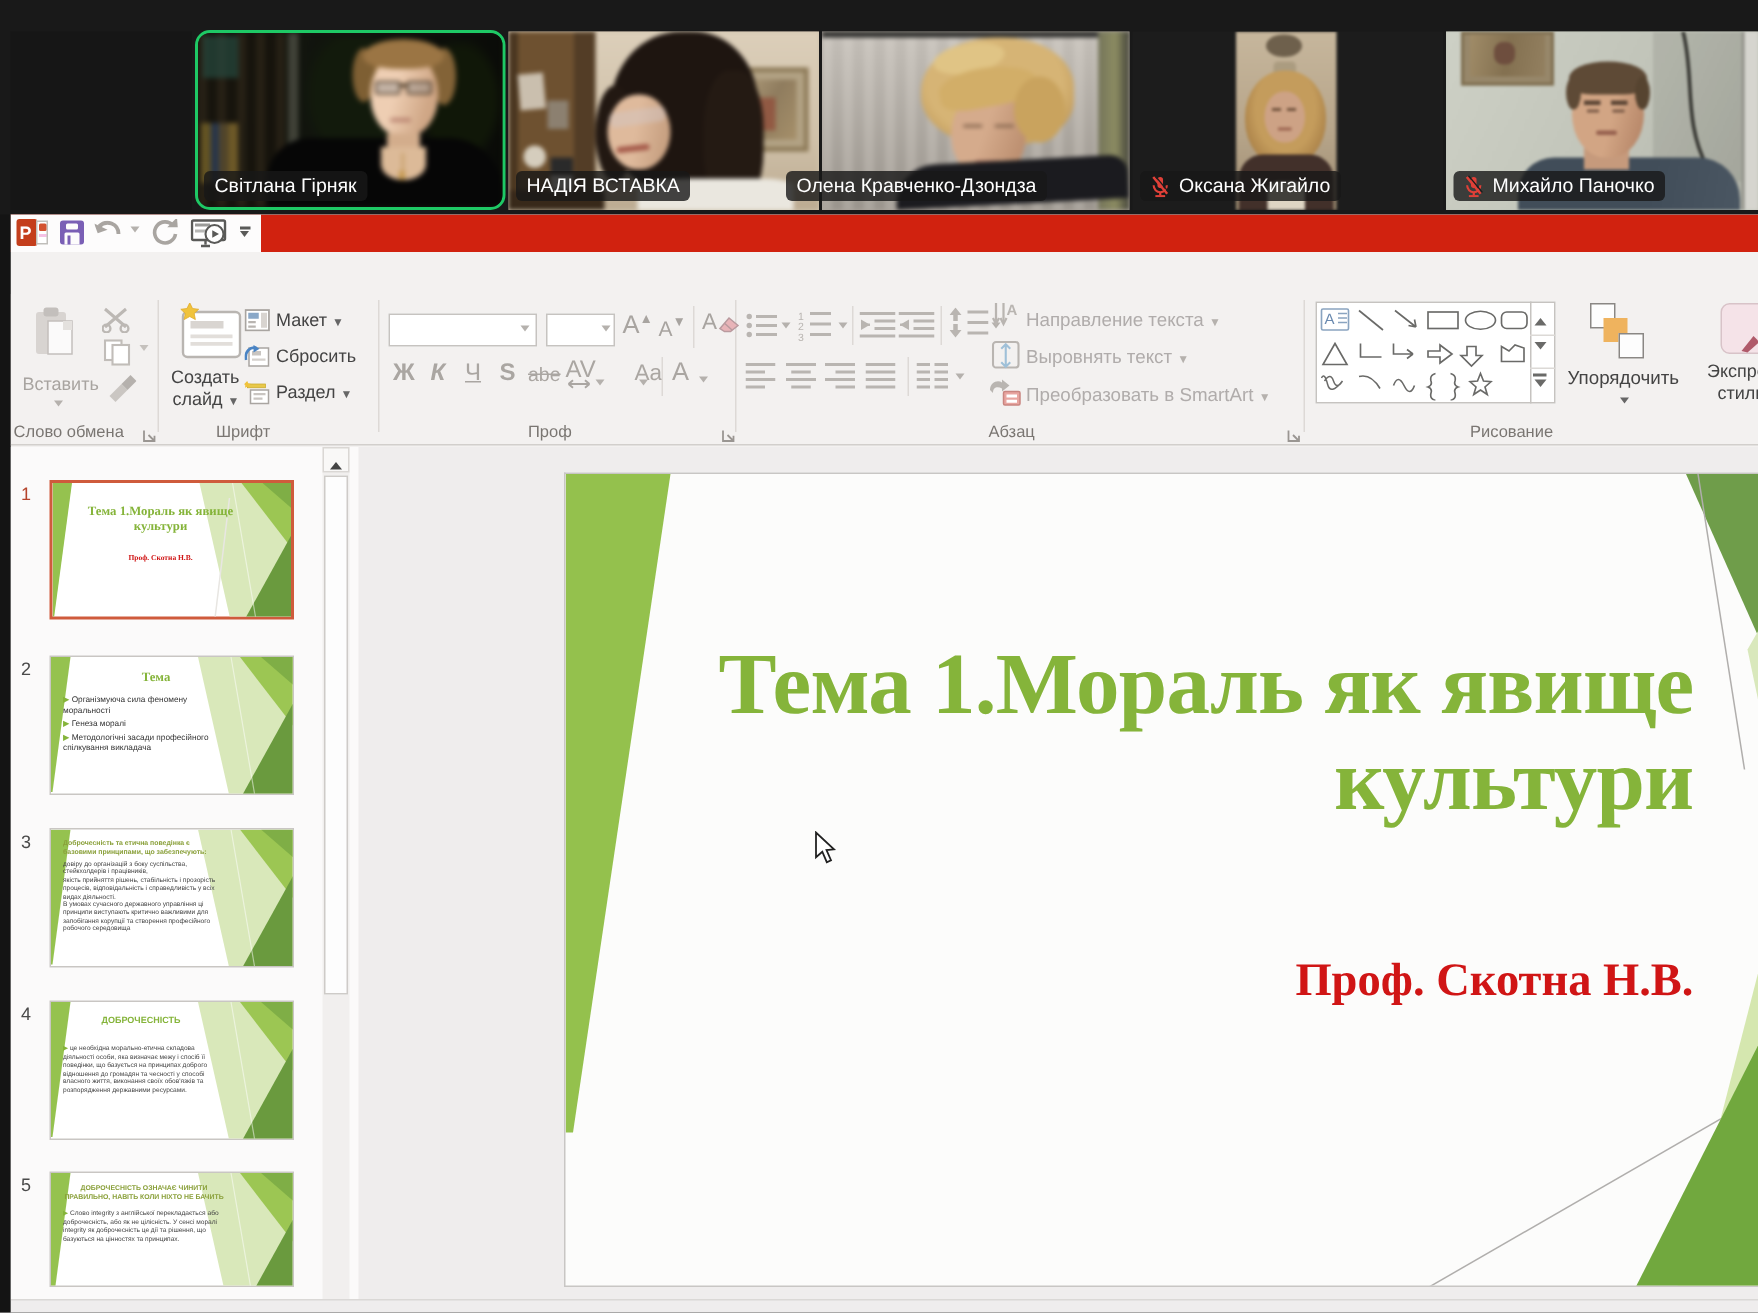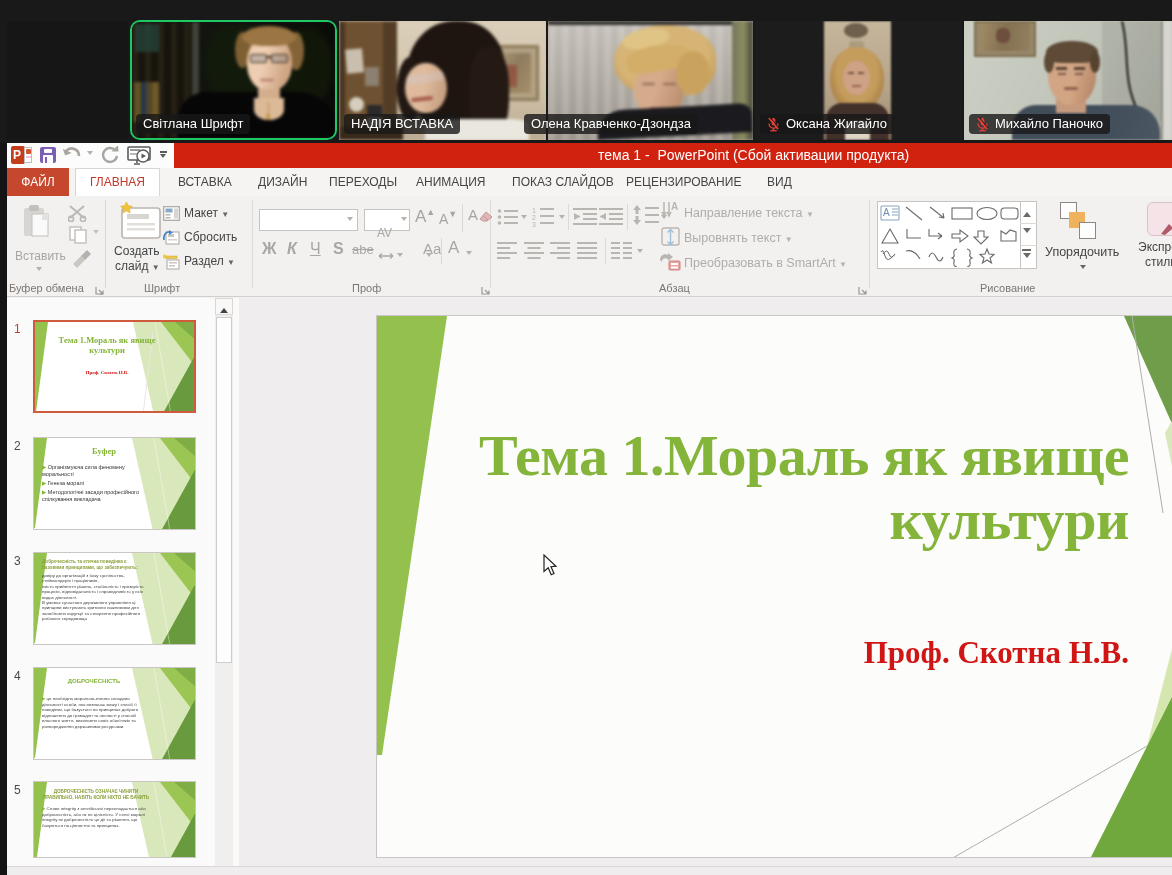--- a/index.html
+++ b/index.html
@@ -151,21 +151,21 @@
       <div class="abs" style="left:126px;top:30px;width:10px;height:22px;border-radius:50%;background:#564430;"></div>
 
       <div class="abs" style="left:92px;top:46px;width:11px;height:2.5px;background:#5a4434;"></div>
       <div class="abs" style="left:110px;top:46px;width:11px;height:2.5px;background:#5a4434;"></div>
       <div class="abs" style="left:94px;top:52px;width:8px;height:2px;background:#7a5a46;"></div>
       <div class="abs" style="left:111px;top:52px;width:8px;height:2px;background:#7a5a46;"></div>
       <div class="abs" style="left:100px;top:66px;width:14px;height:2.5px;background:#96604e;border-radius:2px;"></div>
     </div>
   </div>
 
-  <div class="abs tag" style="left:136px;top:114px;">Світлана Шрифт</div>
+  <div class="abs tag" style="left:136px;top:114px;">Світлана Гірняк</div>
   <div class="abs tag" style="left:344px;top:114px;">НАДІЯ ВСТАВКА</div>
   <div class="abs tag" style="left:524px;top:114px;">Олена Кравченко-Дзондза</div>
   <div class="abs tag" style="left:760px;top:114px;"><svg class="micoff" viewBox="0 0 14 16">
         <g fill="#e04038">
           <rect x="5" y="1" width="4" height="8" rx="2"></rect>
           <path d="M3 7 a4 4.2 0 0 0 8 0 h1.5 a5.5 5.7 0 0 1 -11 0 z"></path>
           <rect x="6.2" y="12" width="1.6" height="2.2"></rect>
           <rect x="3.5" y="14" width="7" height="1.4"></rect>
         </g>
         <path d="M2 1 L12 13" stroke="#e04038" stroke-width="1.8"></path>
@@ -215,33 +215,21 @@
         <rect x="3" y="3" width="10" height="2" fill="#9a9a98"></rect>
         <rect x="3" y="7" width="8" height="2" fill="#b8b8b6"></rect>
         <circle cx="16" cy="10" r="6" stroke="#5a5a58" stroke-width="1.4" fill="#fff"></circle>
         <path d="M14.5 7.5 L19 10 L14.5 12.5 Z" fill="#5a5a58"></path>
         <path d="M10 14 L10 17 M7 18 L13 18" stroke="#5a5a58" stroke-width="1.6"></path>
       </svg>
 
     <div class="abs" style="left:153px;top:8px;width:7px;height:1.6px;background:#5a5a58;"></div>
     <div class="abs" style="left:153px;top:11px;width:0;height:0;border:3.5px solid transparent;border-top:4.5px solid #5a5a58;"></div>
   </div>
-  <div class="abs" style="left:591px;top:4px;color:#fff;font-size:14px;">тема 1 -&nbsp; PowerPoint (Сбой активации продукта)</div>
-
-  <div class="abs" style="left:0;top:25px;width:1165px;height:28px;background:#f6f4f3;" id="tabs">
-    <div class="abs" style="left:0;top:0;width:62px;height:28px;background:#c5472e;color:#fff;font-size:12px;text-align:center;line-height:28px;">ФАЙЛ</div>
-    <div class="abs" style="left:68px;top:0;width:85px;height:28px;background:#fff;border:1px solid #d8d5d2;border-bottom:none;color:#c0392b;font-size:12px;text-align:center;line-height:27px;">ГЛАВНАЯ</div>
-    <div class="abs tabn" style="left:163px;">ВСТАВКА</div>
-    <div class="abs tabn" style="left:243px;">ДИЗАЙН</div>
-    <div class="abs tabn" style="left:314px;">ПЕРЕХОДЫ</div>
-    <div class="abs tabn" style="left:401px;">АНИМАЦИЯ</div>
-    <div class="abs tabn" style="left:497px;">ПОКАЗ СЛАЙДОВ</div>
-    <div class="abs tabn" style="left:611px;">РЕЦЕНЗИРОВАНИЕ</div>
-    <div class="abs tabn" style="left:752px;">ВИД</div>
-  </div>
+
 
   <div class="abs" style="left:0;top:53px;width:1165px;height:101px;background:#f3f1f0;border-bottom:1px solid #d2cfcc;overflow:hidden;" id="ribbon">
 
     <div class="abs sep" style="left:98px;"></div>
     <div class="abs sep" style="left:245px;"></div>
     <div class="abs sep" style="left:483px;"></div>
     <div class="abs sep" style="left:862px;"></div>
 
     <svg class="abs" style="left:13px;top:8px;" width="34" height="38" viewBox="0 0 34 38">
       <rect x="4" y="4" width="20" height="28" rx="2" fill="#d8d4d1"></rect>
@@ -258,21 +246,21 @@
       </svg>
     <svg class="abs" style="left:62px;top:30px;" width="20" height="18" viewBox="0 0 20 18">
         <rect x="1" y="1" width="11" height="13" fill="#fff" stroke="#c1bdb9" stroke-width="1.4"></rect>
         <rect x="6" y="4" width="11" height="13" fill="#fff" stroke="#c1bdb9" stroke-width="1.4"></rect>
       </svg>
     <div class="abs" style="left:86px;top:34px;width:0;height:0;border:3px solid transparent;border-top:4px solid #c5c1bd;"></div>
     <svg class="abs" style="left:62px;top:52px;" width="22" height="20" viewBox="0 0 22 20">
         <path d="M4 16 L12 8 L16 12 L8 20 Z" fill="#cac6c2"></path>
         <path d="M12 8 L18 2 L22 6 L16 12 Z" fill="#b5b1ad"></path>
       </svg>
-    <div class="abs glbl" style="left:2px;top:86px;">Буфер обмена</div>
+    <div class="abs glbl" style="left:2px;top:86px;">Слово обмена</div>
     <svg class="abs lnch" style="left:88px;top:90px;" width="9" height="9" viewBox="0 0 9 9">
         <path d="M1 1 L1 8 L8 8" stroke="#9a9692" fill="none" stroke-width="1.2"></path>
         <path d="M4 4 L8 8 M8 4.5 L8 8 L4.5 8" stroke="#9a9692" fill="none" stroke-width="1.2"></path>
       </svg>
 
     <svg class="abs" style="left:109px;top:6px;" width="46" height="40" viewBox="0 0 46 40">
       <rect x="6" y="6" width="38" height="30" rx="3" fill="#fff" stroke="#b9b5b1" stroke-width="1.6"></rect>
       <rect x="11" y="12" width="22" height="5" fill="#d9d5d1"></rect>
       <rect x="11" y="21" width="28" height="2.5" fill="#e2deda"></rect>
       <rect x="11" y="26" width="28" height="2.5" fill="#e2deda"></rect>
@@ -317,21 +305,21 @@
     <div class="abs gray" style="left:461px;top:10px;font-size:15px;">А</div>
     <svg class="abs" style="left:472px;top:14px;" width="14" height="12">
         <path d="M1 9 L7 2 L13 7 L8 11 L4 11 Z" fill="#e8b4b8" stroke="#b99a9e" stroke-width="1"></path>
         <path d="M4 5.5 L9 10" stroke="#b99a9e" stroke-width="1"></path>
       </svg>
     <div class="abs fbtn" style="left:255px;top:44px;font-weight:bold;font-size:16px;">Ж</div>
     <div class="abs fbtn" style="left:280px;top:44px;font-style:italic;font-weight:bold;font-size:16px;">К</div>
     <div class="abs fbtn" style="left:303px;top:44px;font-size:16px;text-decoration:underline;">Ч</div>
     <div class="abs fbtn" style="left:326px;top:44px;font-weight:bold;font-size:16px;">S</div>
     <div class="abs fbtn" style="left:345px;top:46px;font-size:13px;text-decoration:line-through;">abе</div>
-    <div class="abs fbtn" style="left:370px;top:30px;font-size:12px;">AV</div>
+    <div class="abs fbtn" style="left:370px;top:42px;font-size:16px;">AV</div>
     <svg class="abs" style="left:369px;top:56px;" width="20" height="8">
         <path d="M3 4 L17 4 M3 4 L6 1.5 M3 4 L6 6.5 M17 4 L14 1.5 M17 4 L14 6.5" stroke="#aaa6a2" stroke-width="1.3" fill="none"></path>
       </svg>
     <div class="abs" style="left:390px;top:57px;width:0;height:0;border:3px solid transparent;border-top:4px solid #b5b1ad;"></div>
     <div class="abs fbtn" style="left:416px;top:44px;font-size:15px;">Aa</div>
     <div class="abs" style="left:419px;top:57px;width:0;height:0;border:3px solid transparent;border-top:4px solid #b5b1ad;"></div>
     <div class="abs sep" style="left:434px;top:42px;height:26px;"></div>
     <div class="abs fbtn" style="left:441px;top:42px;font-size:17px;">А</div>
     <div class="abs" style="left:459px;top:55px;width:0;height:0;border:3px solid transparent;border-top:4px solid #b5b1ad;"></div>
     <div class="abs glbl" style="left:345px;top:86px;">Проф</div>
@@ -540,21 +528,21 @@
       </div>
       <div class="abs thumb" id="t2" style="top:139px;">
         <svg class="bgz" width="163" height="93" viewBox="0 0 163 93">
             <polygon points="98,0 163,0 163,93 119,93" fill="#d9e8ba"></polygon>
             <polygon points="126,0 163,0 163,48" fill="#9cc653"></polygon>
             <polygon points="163,28 163,93 127,93" fill="#6a9a3e"></polygon>
             <polygon points="140,0 163,0 163,20" fill="#7fae46"></polygon>
             <line x1="120" y1="0" x2="136" y2="93" stroke="rgba(255,255,255,.5)" stroke-width="0.8"></line>
             <polygon points="0,0 13,0 1,90 0,90" fill="#95c24f"></polygon>
           </svg>
-        <div class="abs tser" style="left:20px;top:8px;width:100px;text-align:center;font-size:8.5px;color:#85b43a;">Буфер</div>
+        <div class="abs tser" style="left:20px;top:8px;width:100px;text-align:center;font-size:8.5px;color:#85b43a;">Тема</div>
         <div class="abs" style="left:8px;top:26px;width:105px;font-size:5.5px;line-height:7px;color:#333;">
           <div style="margin-bottom:2px;"><span style="color:#85b43a;">▶</span> Організмуюча сила феномену моральності</div>
           <div style="margin-bottom:2px;"><span style="color:#85b43a;">▶</span> Генеза моралі</div>
           <div><span style="color:#85b43a;">▶</span> Методологічні засади професійного спілкування викладача</div>
         </div>
       </div>
       <div class="abs thumb" id="t3" style="top:254px;">
         <svg class="bgz" width="163" height="93" viewBox="0 0 163 93">
             <polygon points="98,0 163,0 163,93 119,93" fill="#d9e8ba"></polygon>
             <polygon points="126,0 163,0 163,48" fill="#9cc653"></polygon>

